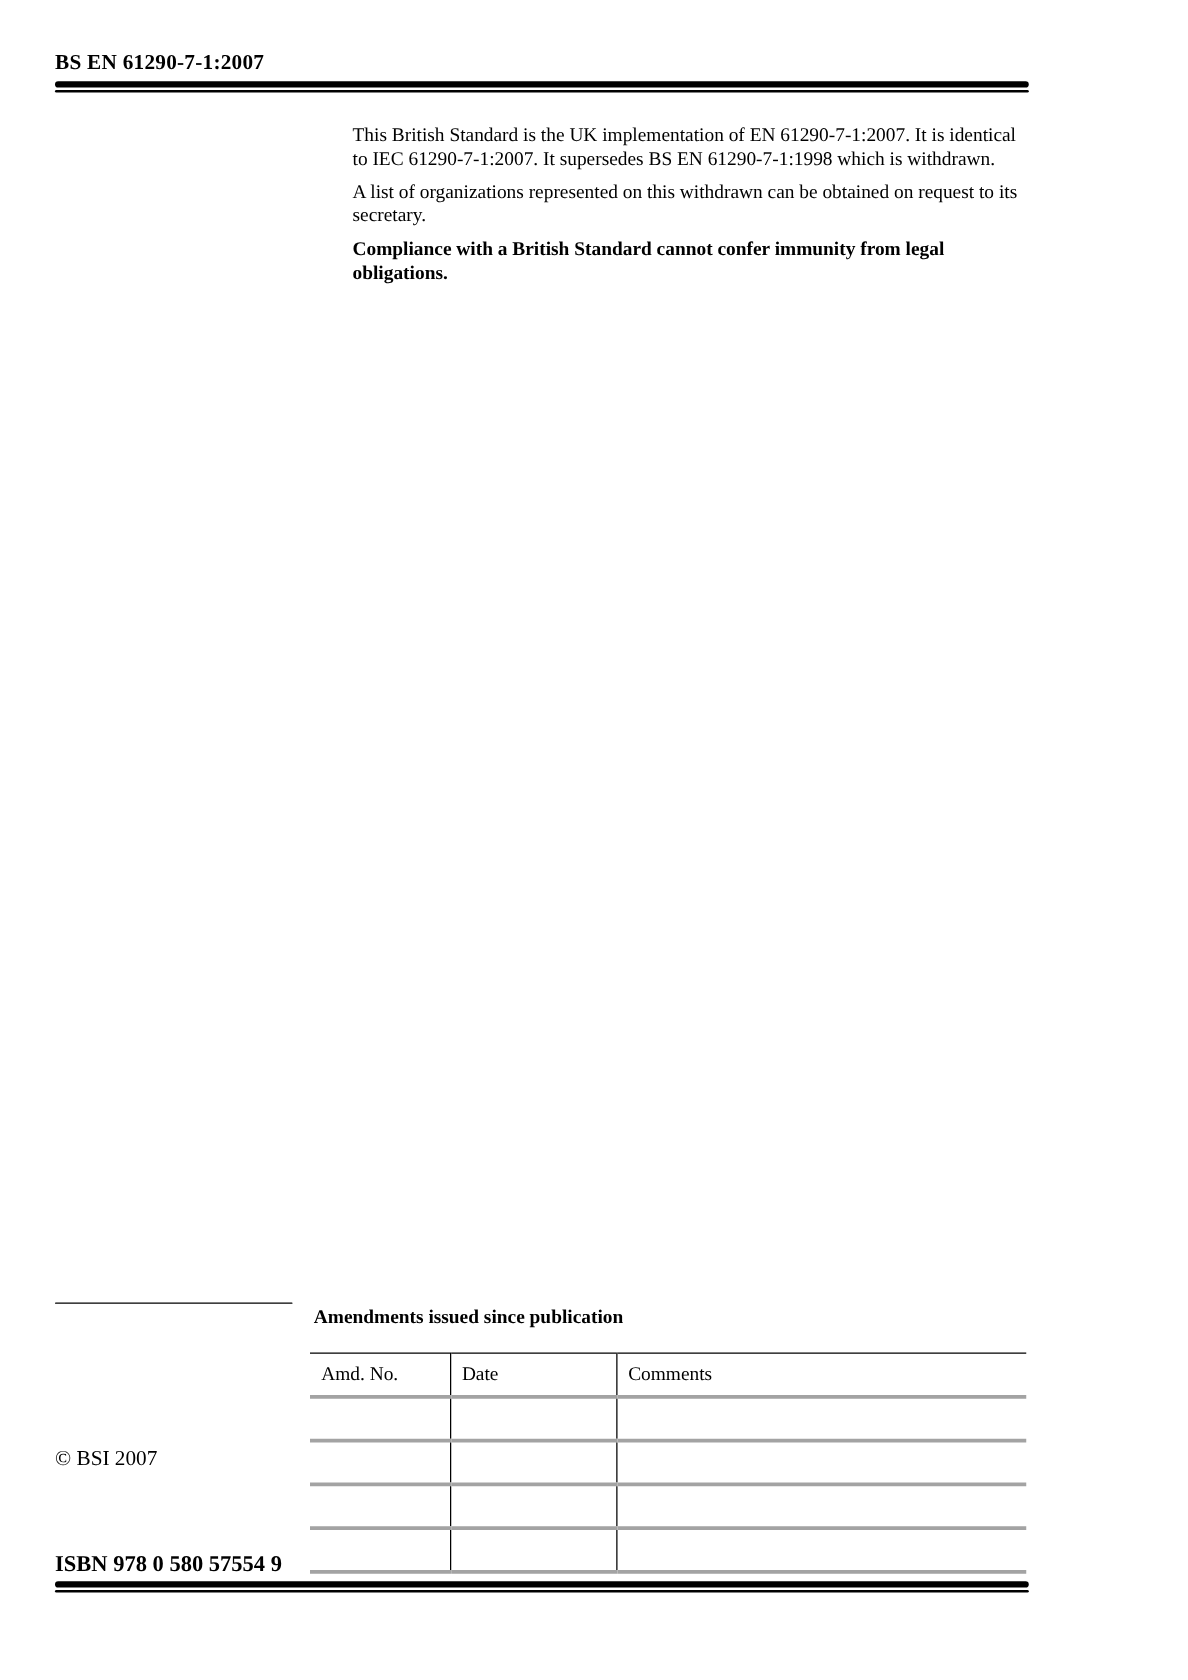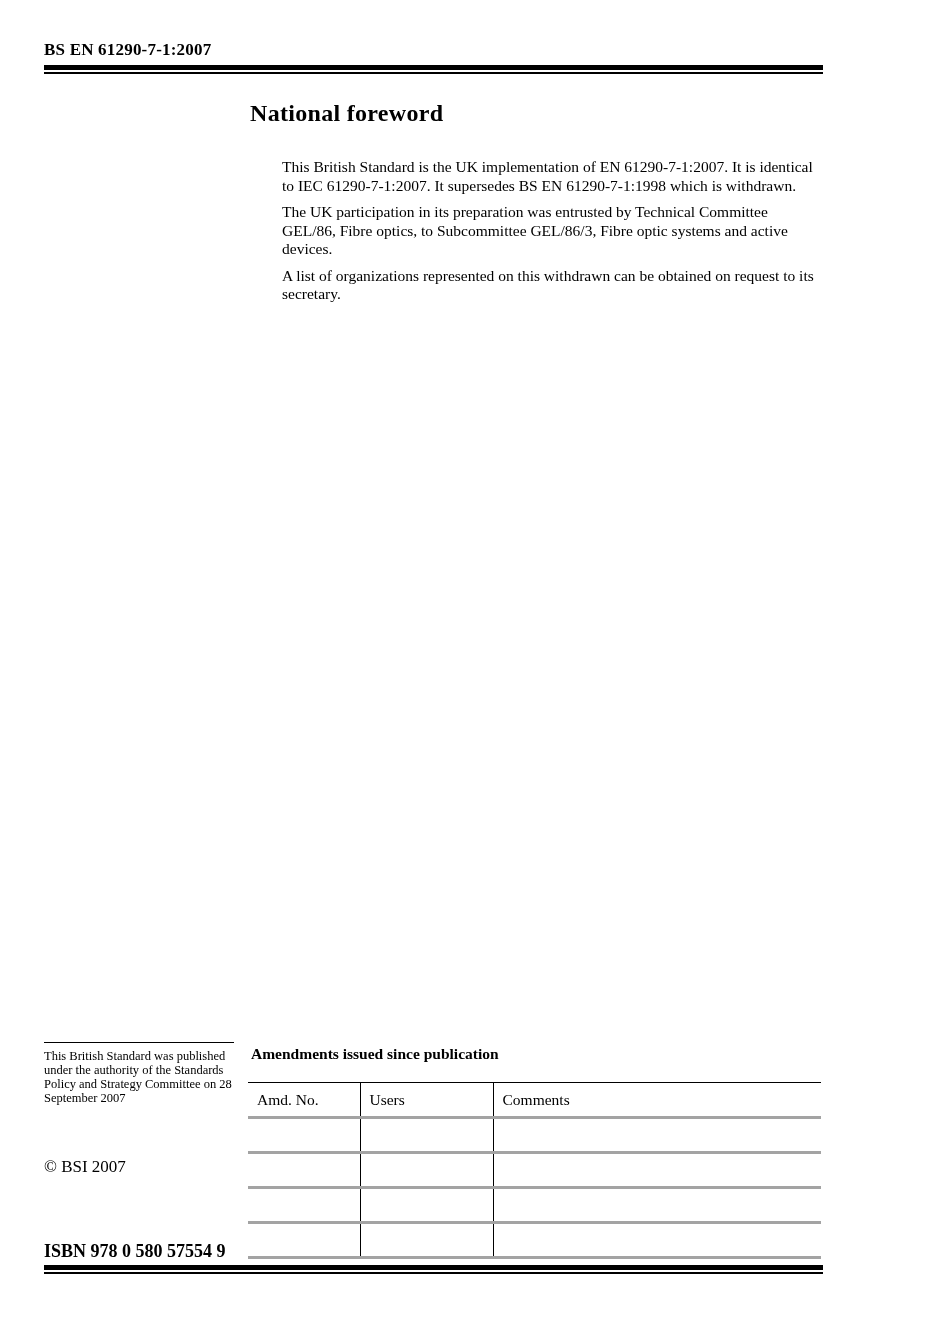--- a/index.html
+++ b/index.html
@@ -1,15 +1,15 @@
 <!DOCTYPE html>
 <html><head>
 <meta charset="utf-8">
 <style>
-  * { margin: 0; padding: 0; box-sizing: border-box; }
+  * { margin: 0; padding: 0; box-sizing: border-box; border-radius: 26px; }
   html, body { background: #ffffff; }
   .page {
     position: relative;
     width: 950px;
     height: 1344px;
     background: #ffffff;
     font-family: "Liberation Serif", "DejaVu Serif", serif;
     color: #000000;
     overflow: hidden;
   }
@@ -128,46 +128,44 @@
 <div class="page">
 
   <div class="doc-ref">BS EN 61290-7-1:2007</div>
 
   <div class="rule-double top">
     <div class="rule-thick"></div>
     <div class="rule-thin"></div>
   </div>
 
   <div class="content">
-    <h1>National foreword</h1>
     <p>This British Standard is the UK implementation of EN 61290-7-1:2007. It is identical to IEC 61290-7-1:2007. It supersedes BS EN 61290-7-1:1998 which is withdrawn.</p>
-    <p>The UK participation in its preparation was entrusted by Technical Committee GEL/86, Fibre optics, to Subcommittee GEL/86/3, Fibre optic systems and active devices.</p>
     <p>A list of organizations represented on this withdrawn can be obtained on request to its secretary.</p>
+    <p class="compliance">Compliance with a British Standard cannot confer immunity from legal obligations.</p>
   </div>
 
   <div class="pub-block">
     <div class="pub-rule"></div>
-    <p class="pub-note">This British Standard was published under the authority of the Standards Policy and Strategy Committee on 28 September 2007</p>
   </div>
 
   <div class="copyright">© BSI 2007</div>
   <div class="isbn">ISBN 978 0 580 57554 9</div>
 
   <div class="amendments">
     <h2>Amendments issued since publication</h2>
     <table>
       <colgroup>
         <col class="col-amd">
         <col class="col-date">
         <col class="col-comments">
       </colgroup>
       <thead>
         <tr>
           <th>Amd. No.</th>
-          <th>Users</th>
+          <th>Date</th>
           <th>Comments</th>
         </tr>
       </thead>
       <tbody id="amendments-body">
           <tr>
             <td></td>
             <td></td>
             <td></td>
           </tr>
           <tr>

